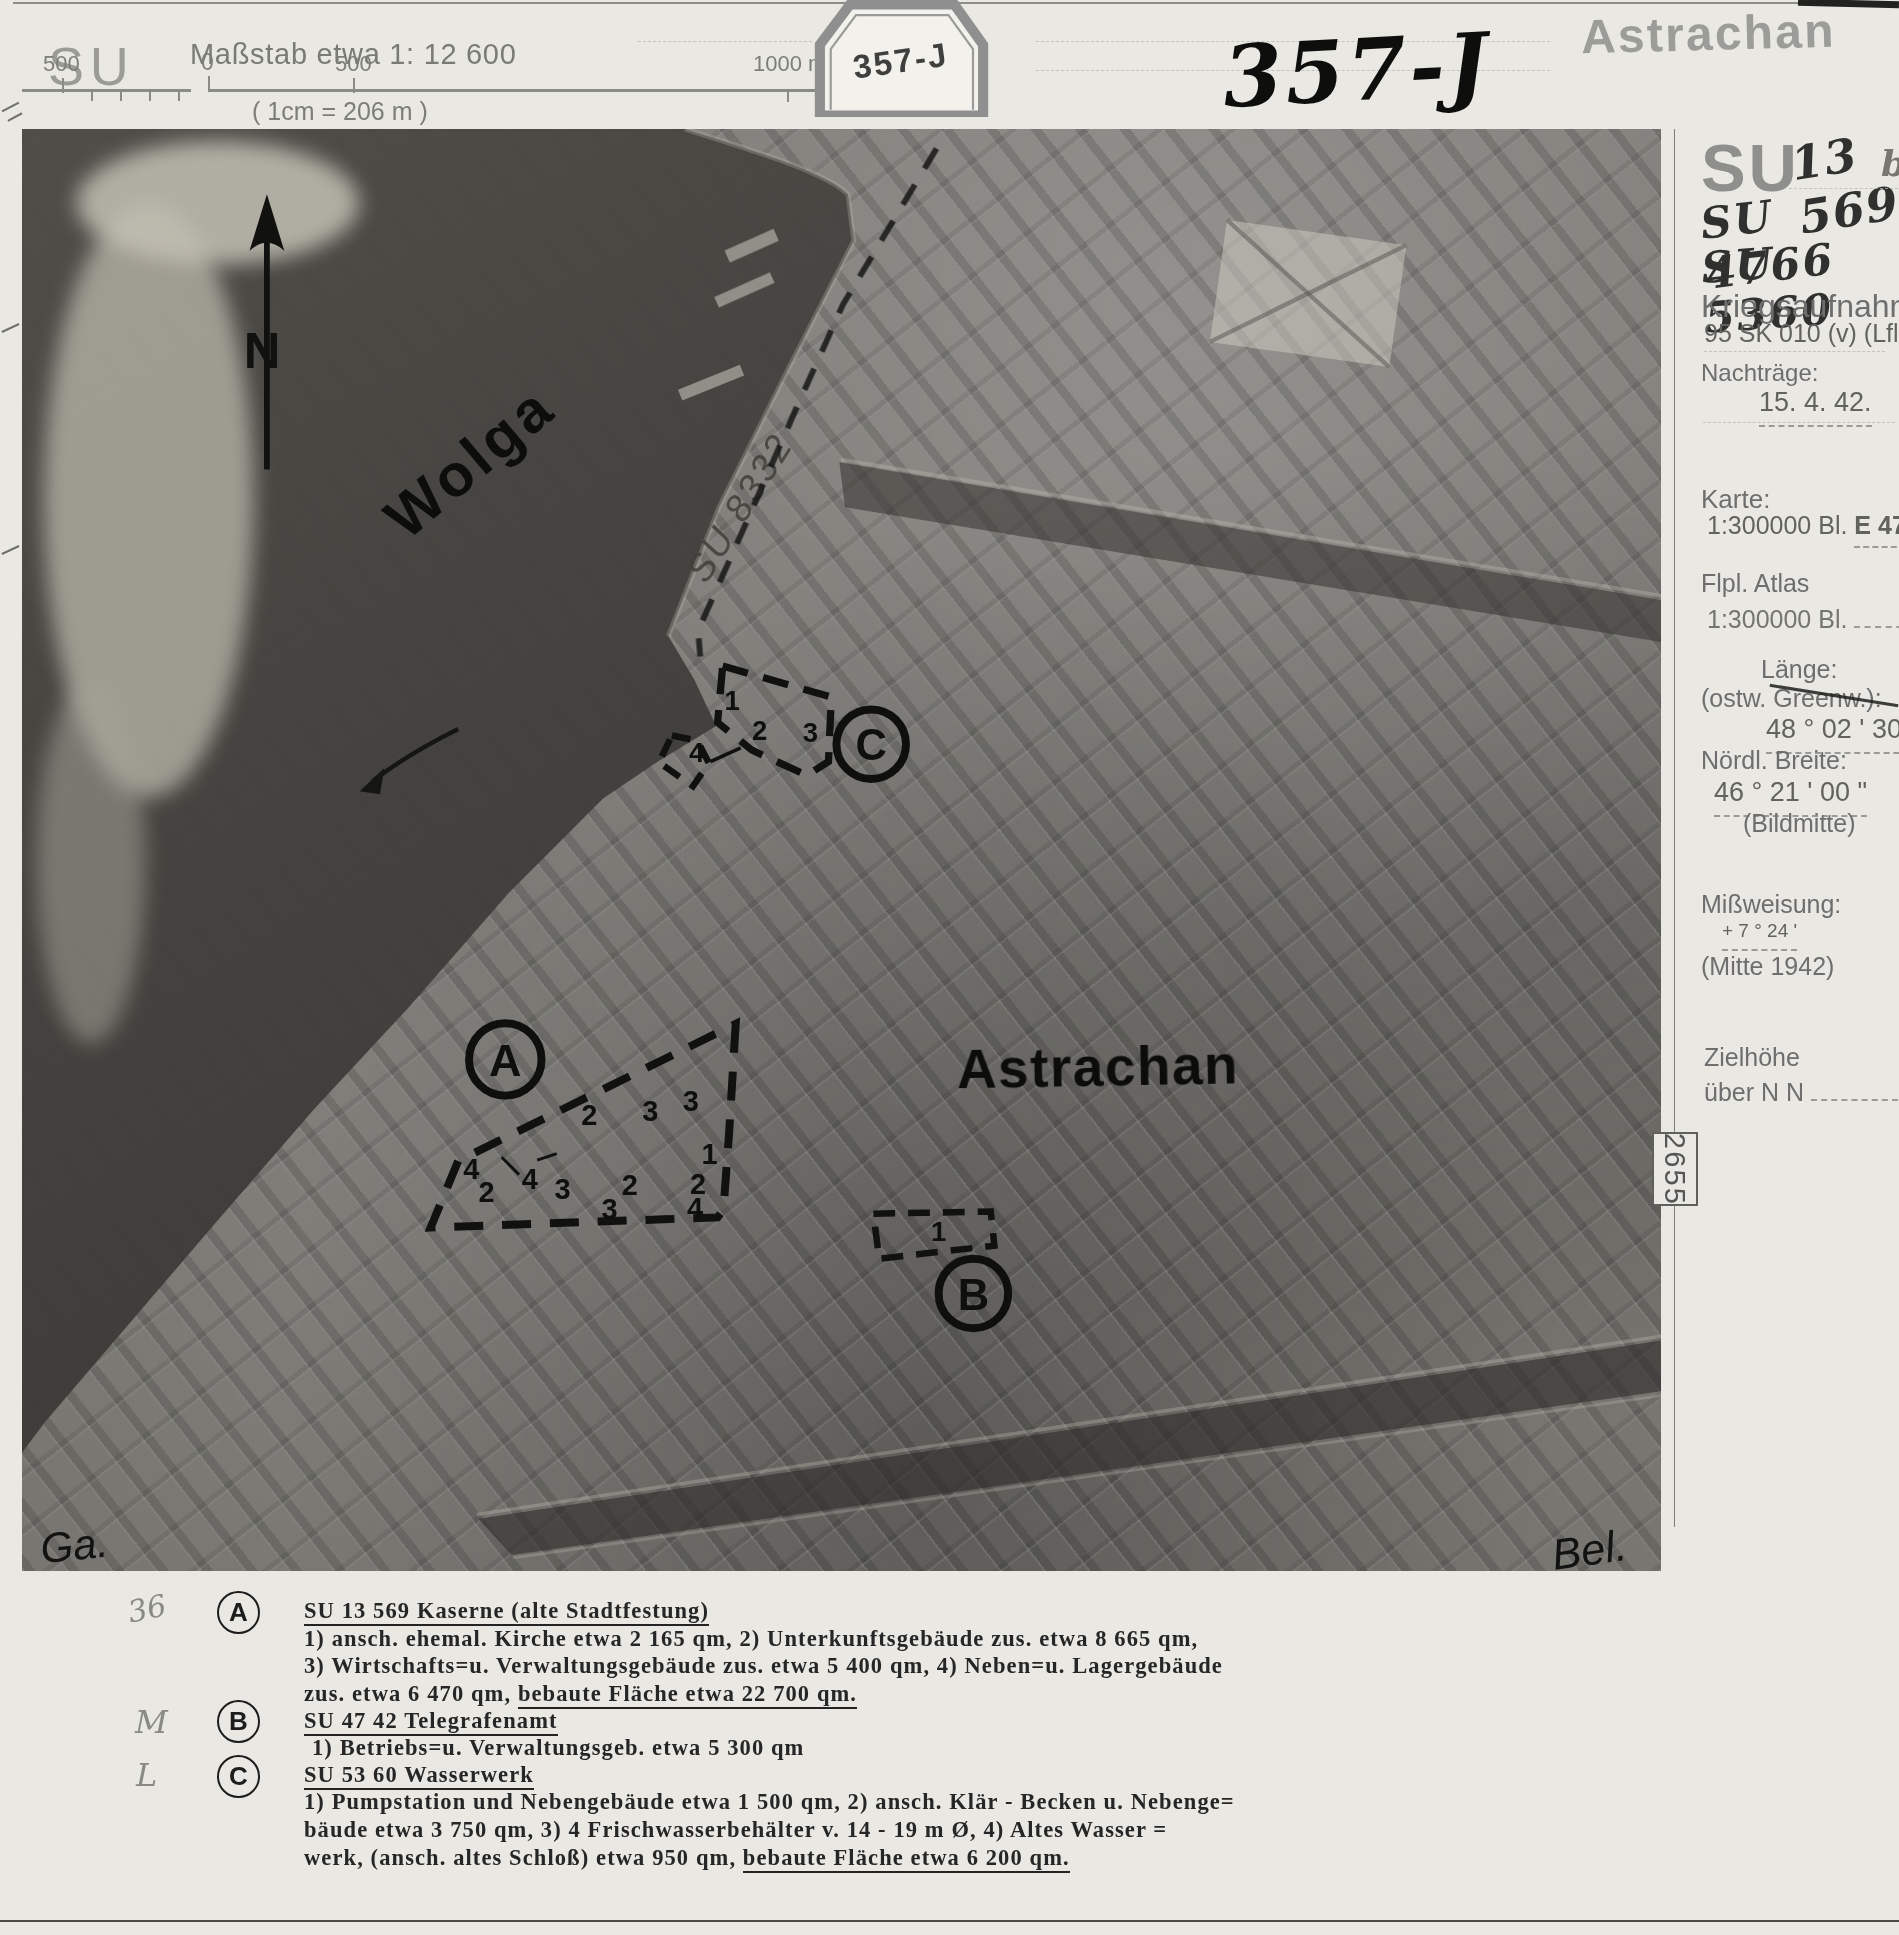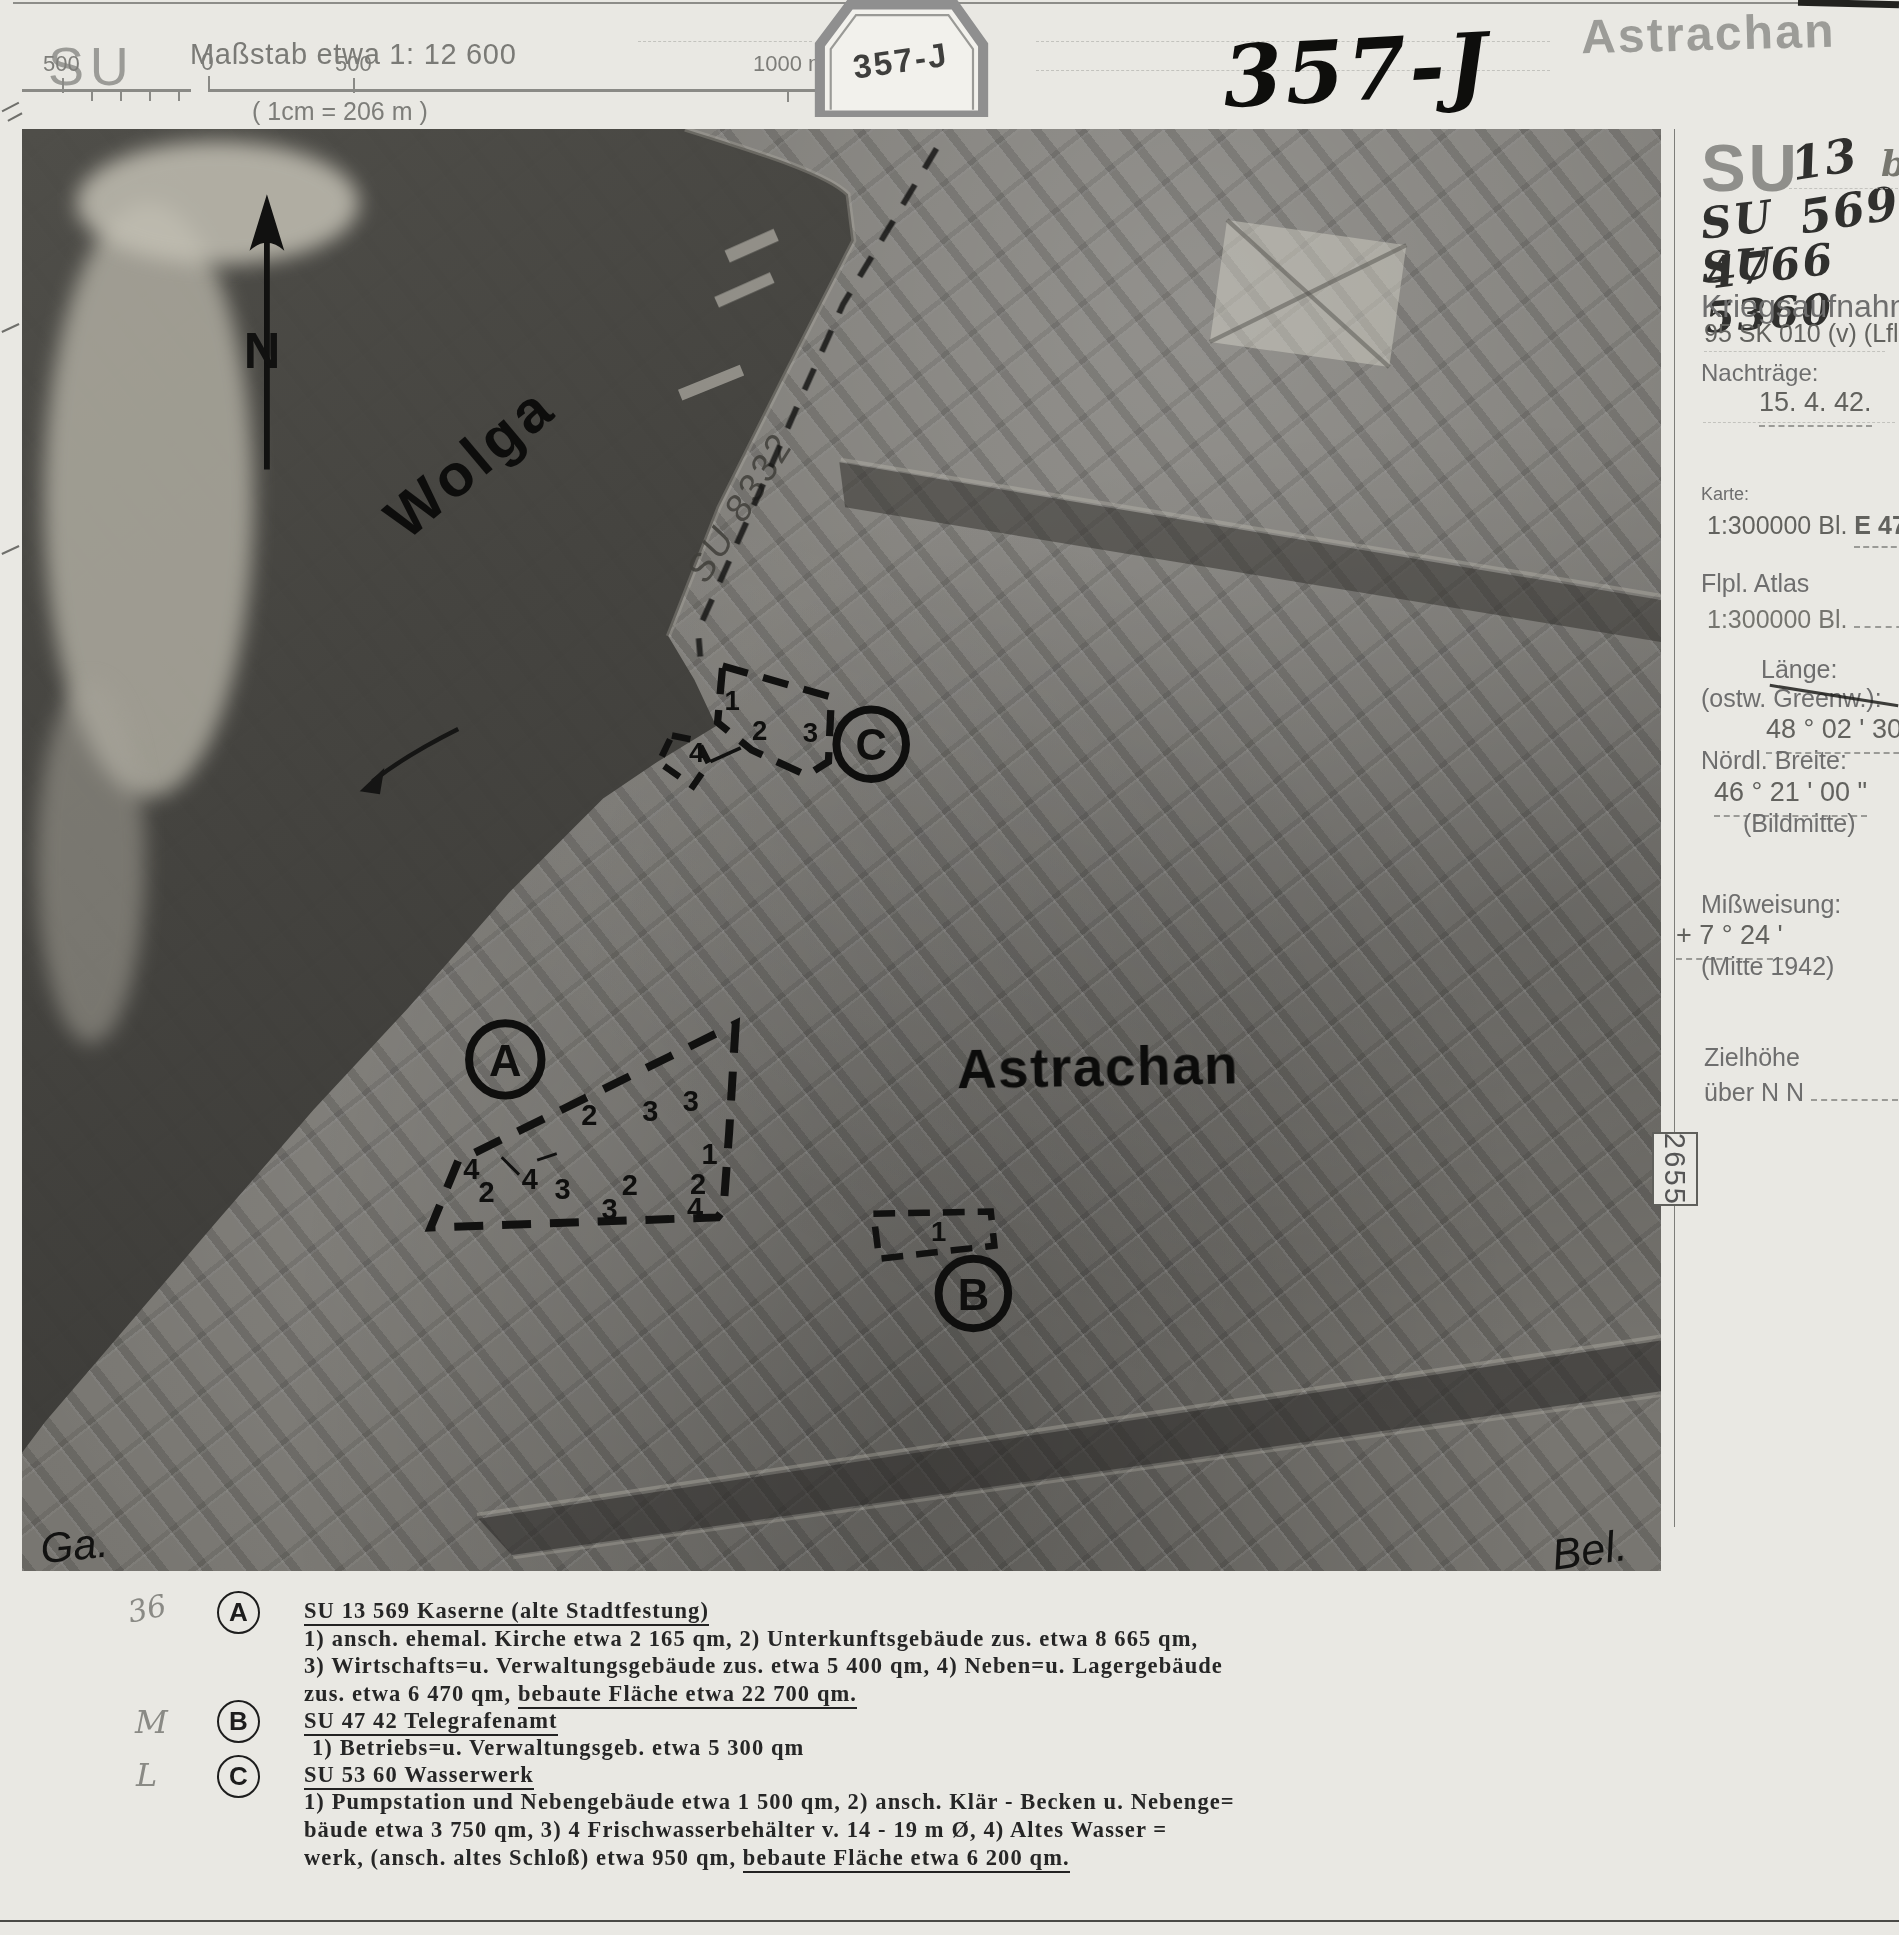--- a/index.html
+++ b/index.html
@@ -184,21 +184,21 @@
 <div class="abs hw" style="left:1703px;top:236px;font-size:43px;transform:rotate(-4deg);letter-spacing:2.2px;">SU 5360</div>
 
 <div class="abs lbl" style="left:1701px;top:288px;font-size:32px;">Kriegsaufnahme:</div>
 <div class="abs lbl" style="left:1704px;top:319px;font-size:25px;color:#62625e;white-space:nowrap;">95 SK 010 (v) (Lfl.4</div>
 <div class="abs dashguide" style="left:1704px;top:351px;width:181px;"></div>
 
 <div class="abs lbl" style="left:1701px;top:359px;font-size:24px;">Nachträge:</div>
 <div class="abs lbl dashu" style="left:1759px;top:387px;font-size:27px;color:#62625e;">15. 4. 42.</div>
 <div class="abs dashguide" style="left:1703px;top:422px;width:192px;"></div>
 
-<div class="abs lbl" style="left:1701px;top:484px;font-size:18px;">Karte:</div>
+<div class="abs lbl" style="left:1701px;top:484px;font-size:26px;">Karte:</div>
 <div class="abs lbl" style="left:1707px;top:511px;font-size:25px;color:#62625e;white-space:nowrap;">
   <span>1:300000 Bl.</span>
   <span class="dashu" style="font-weight:bold;">E 47</span>
 </div>
 
 <div class="abs lbl" style="left:1701px;top:569px;font-size:25px;">Flpl. Atlas</div>
 <div class="abs lbl" style="left:1707px;top:597px;font-size:25px;color:#75756f;white-space:nowrap;">
   <span>1:300000 Bl.</span>
   <span class="dashu" style="display:inline-block;width:80px;height:22px;"></span>
 </div>
@@ -206,21 +206,21 @@
 <div class="abs lbl" style="left:1761px;top:655px;font-size:25px;">Länge:</div>
 <div class="abs lbl" style="left:1701px;top:684px;font-size:25px;">(ostw. Greenw.):</div>
 <div class="abs" style="left:1769px;top:694px;width:130px;height:0;border-top:3.6px solid #1d1d1b;transform:rotate(9deg);opacity:.85;"></div>
 <div class="abs lbl dashu" style="left:1766px;top:714px;font-size:27px;color:#62625e;white-space:nowrap;">48 °  02 '  30 "</div>
 
 <div class="abs lbl" style="left:1701px;top:746px;font-size:25px;">Nördl. Breite:</div>
 <div class="abs lbl dashu" style="left:1714px;top:777px;font-size:27px;color:#62625e;white-space:nowrap;">46 °  21 '  00 "</div>
 <div class="abs lbl" style="left:1743px;top:809px;font-size:25px;">(Bildmitte)</div>
 
 <div class="abs lbl" style="left:1701px;top:890px;font-size:25px;">Mißweisung:</div>
-<div class="abs lbl dashu" style="left:1676px;top:920px;font-size:27px;color:#62625e;white-space:nowrap;">+   7 °  24 '</div>
+<div class="abs lbl dashu" style="left:1722px;top:920px;font-size:19px;color:#62625e;white-space:nowrap;">+   7 °  24 '</div>
 <div class="abs lbl" style="left:1701px;top:952px;font-size:25px;">(Mitte 1942)</div>
 
 <div class="abs lbl" style="left:1704px;top:1043px;font-size:25px;">Zielhöhe</div>
 <div class="abs lbl" style="left:1704px;top:1072px;font-size:25px;white-space:nowrap;">
   <span>über N N</span>
   <span class="dashu" style="display:inline-block;width:87px;height:20px;"></span>
   
 </div>
 
 <div class="abs vbox" style="left:1652px;top:1132px;width:42px;height:70px;background:#e9e8e3;">

